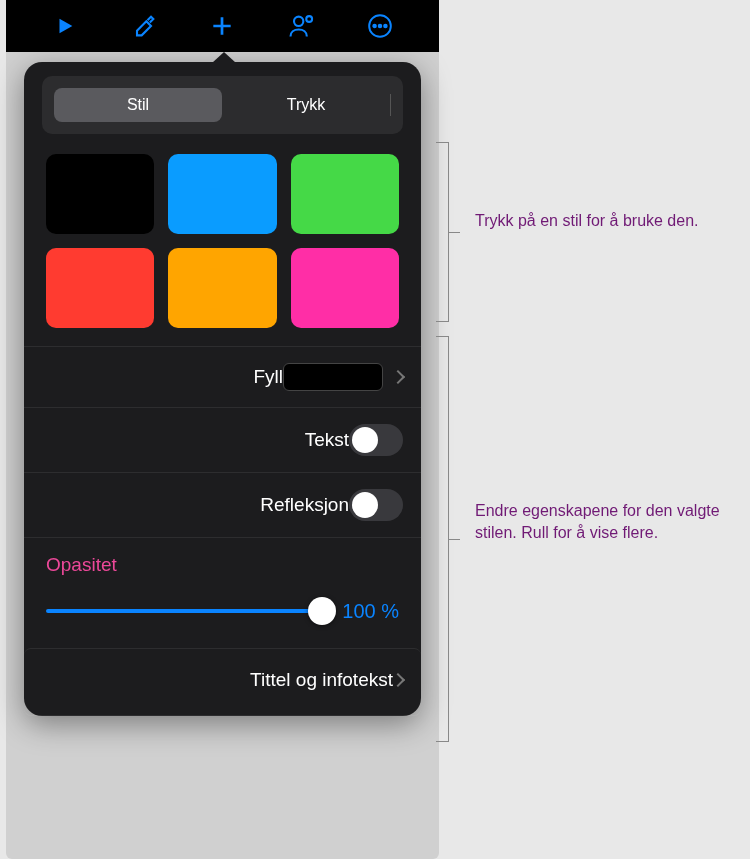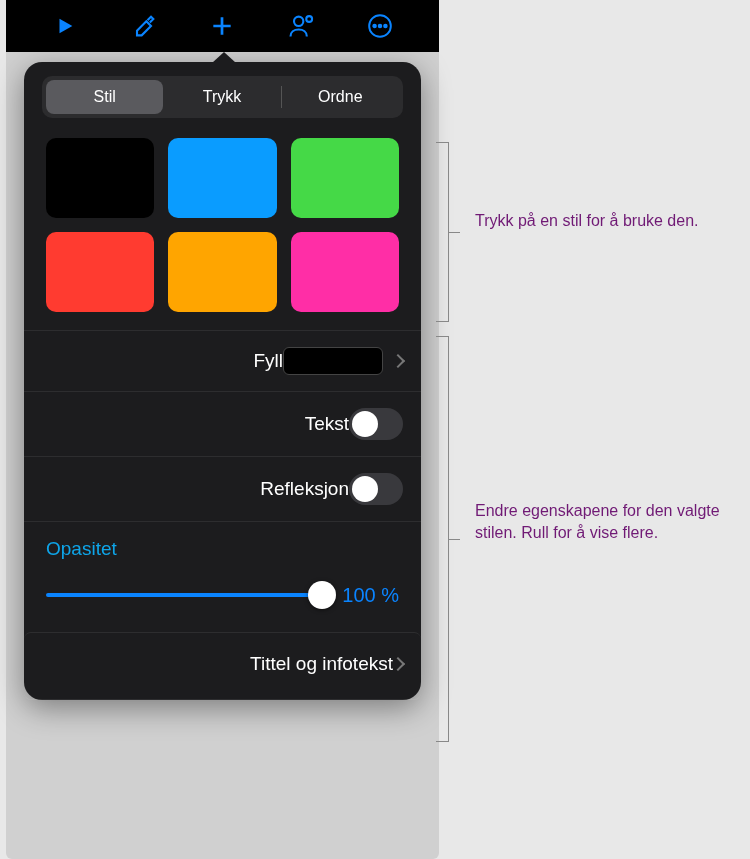--- a/index.html
+++ b/index.html
@@ -54,21 +54,21 @@
   width: 0; height: 0;
   border-left: 12px solid transparent;
   border-right: 12px solid transparent;
   border-bottom: 11px solid #1c1c1e;
 }
 .segmented {
   display: flex;
   margin: 0 18px 16px 18px;
   background: #2c2c2e;
   border-radius: 10px;
-  padding: 4px;
+  padding: 12px;
 }
 .segmented button {
   flex: 1;
   border: none;
   background: transparent;
   color: #fff;
   font-size: 16px;
   font-weight: 500;
   padding: 8px 0;
   border-radius: 8px;
@@ -119,21 +119,21 @@
   position:absolute;
   left:3px; top:3px;
   width:26px; height:26px;
   background:#fff;
   border-radius:50%;
 }
 .opacity-section {
   padding: 16px 22px 22px 22px;
   border-top: 1px solid rgba(255,255,255,0.08);
 }
-.opacity-label { color:#0ea5e9; font-size:19px; margin-bottom:20px; display:block; }
+.opacity-label { color:#ec4899; font-size:19px; margin-bottom:20px; display:block; }
 .slider-row { display:flex; align-items:center; gap:20px; }
 .slider {
   flex:1;
   position: relative;
   height: 30px;
 }
 .slider-track {
   position:absolute; top:50%; left:0; right:0;
   height:4px; border-radius:4px;
   background:#0a84ff;
@@ -214,21 +214,20 @@
       </svg>
   </div>
 </div>
 
 <div class="popover">
 
   <div class="segmented">
     <button class="active">Stil</button>
     <button>Trykk</button>
     <div class="divider"></div>
-    <button>Ordne</button>
   </div>
 
   <div class="swatch-grid">
     <div class="swatch" style="background:#000000;"></div>
     <div class="swatch" style="background:#0a9cff;"></div>
     <div class="swatch" style="background:#45d947;"></div>
     <div class="swatch" style="background:#ff3b30;"></div>
     <div class="swatch" style="background:#ffa500;"></div>
     <div class="swatch" style="background:#ff2ea6;"></div>
   </div>

